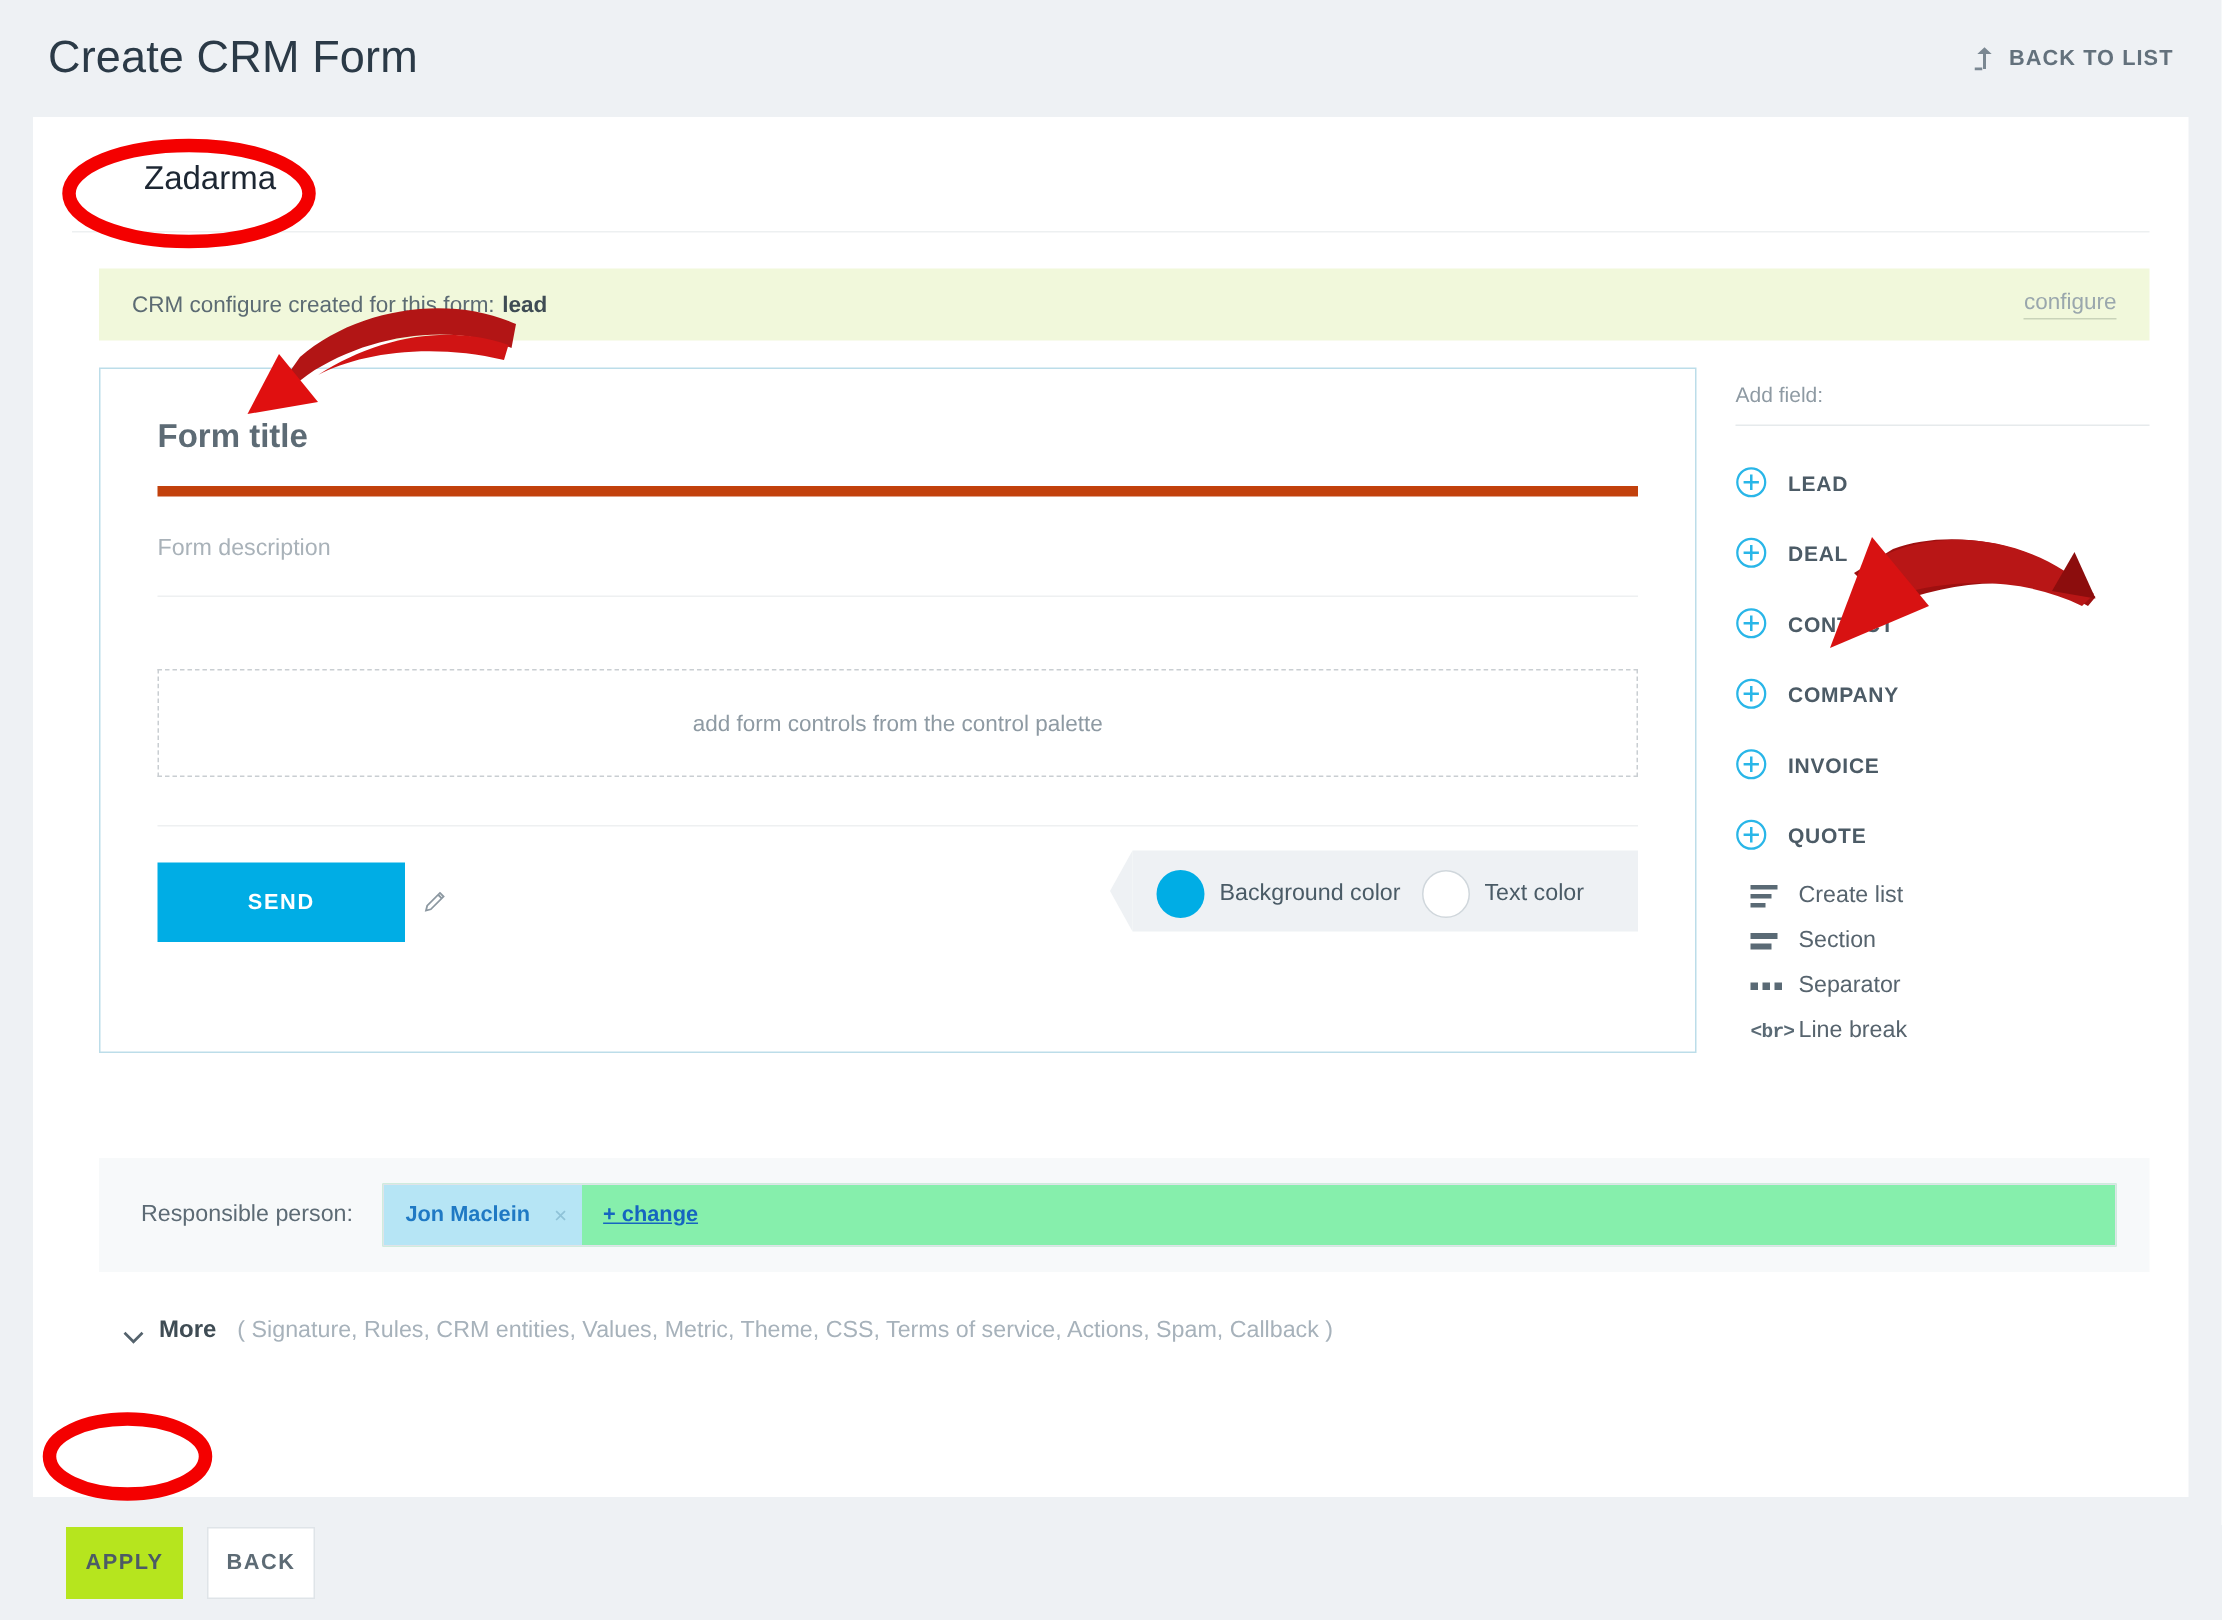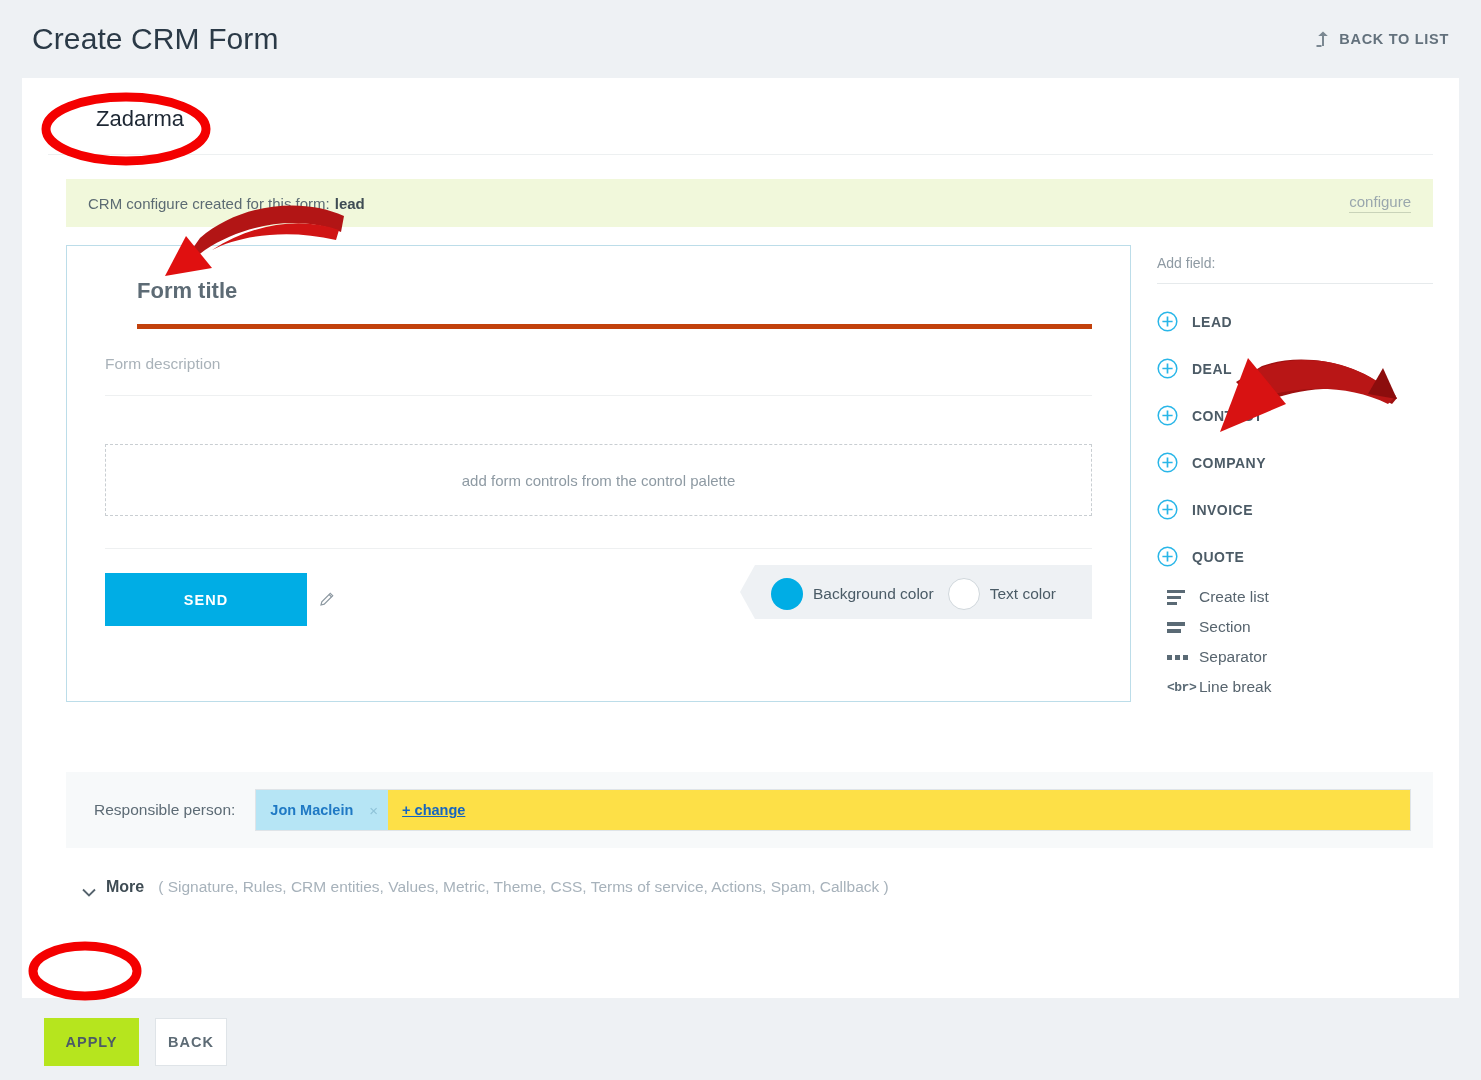--- a/index.html
+++ b/index.html
@@ -100,22 +100,21 @@
     border: 1px solid #bcdde9;
     background: #fff;
     padding: 26px 38px 30px 38px;
     min-height: 395px;
   }
   .fp-title {
     font-size: 22px;
     font-weight: bold;
     color: #5d6b75;
     padding: 6px 0 20px 0;
-    border-bottom: 5px solid #c2410c;
-    margin-left: 32px;
+    border-bottom: 7px solid #c2410c;
   }
   .fp-desc {
     font-size: 15.5px;
     color: #a9b2b9;
     padding: 26px 0 22px 0;
     border-bottom: 1px solid #eef0f1;
   }
   .dropzone {
     margin-top: 48px;
     border: 1px dashed #c9ced2;
@@ -135,21 +134,21 @@
     position: relative;
   }
   .send-btn {
     background: #00ade5;
     color: #fff;
     font-weight: bold;
     font-size: 14.5px;
     letter-spacing: 1.1px;
     border: none;
     height: 53px;
-    width: 202px;
+    width: 165px;
     cursor: pointer;
     font-family: "Liberation Sans", sans-serif;
   }
   .pencil {
     margin-left: 12px;
     width: 15px; height: 15px;
     cursor: pointer;
   }
 
   
@@ -261,21 +260,21 @@
   }
   .resp-label {
     font-size: 15.5px;
     color: #5d6b75;
     margin-right: 20px;
     white-space: nowrap;
   }
   .resp-input {
     flex: 1;
     height: 42px;
-    background: #fde047;
+    background: #86efac;
     border: 1px solid #dfe4e8;
     display: flex;
     align-items: center;
     padding: 0;
   }
   .chip {
     background: #b6e5f5;
     height: 40px;
     display: flex;
     align-items: center;
@@ -341,21 +340,21 @@
     align-items: center;
   }
   .btn-apply {
     background: #b6e51e;
     color: #4c5b66;
     font-weight: bold;
     font-size: 14.5px;
     letter-spacing: 1px;
     border: none;
     height: 48px;
-    width: 95px;
+    width: 78px;
     cursor: pointer;
     font-family: "Liberation Sans", sans-serif;
   }
   .btn-back {
     background: #fff;
     color: #5d6b75;
     font-weight: bold;
     font-size: 14.5px;
     letter-spacing: 1px;
     border: 1px solid #dfe4e8;

